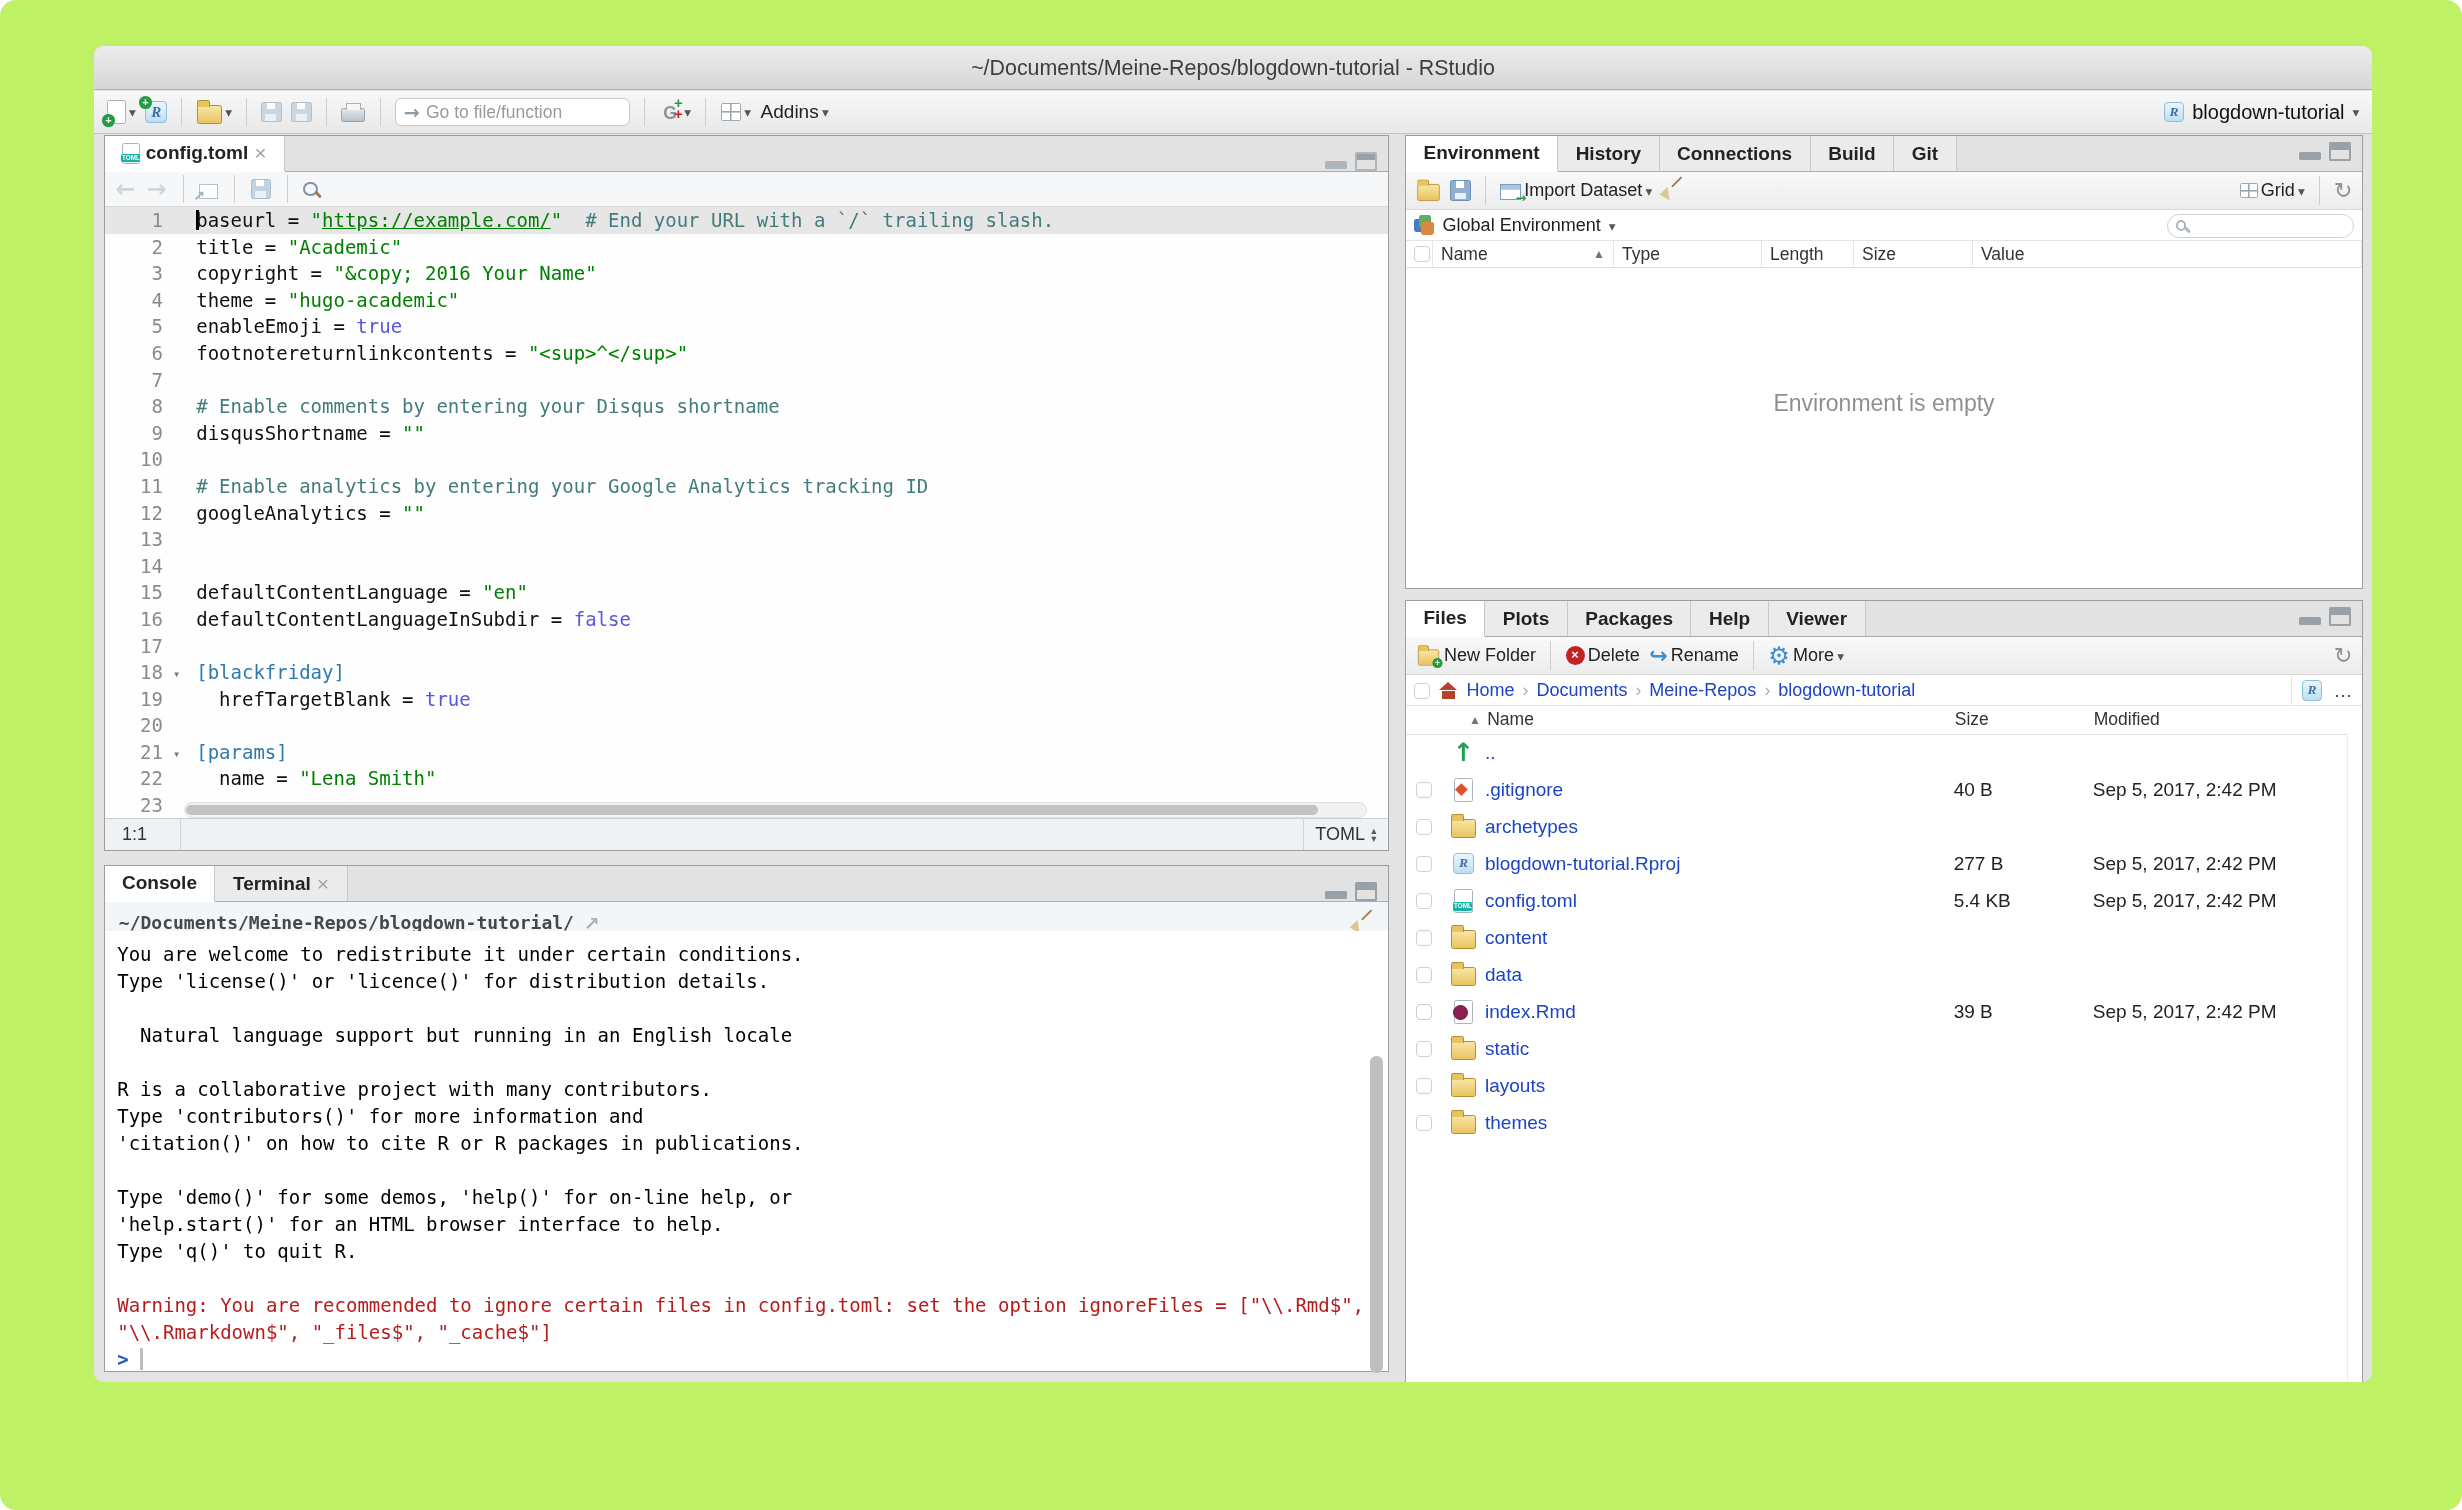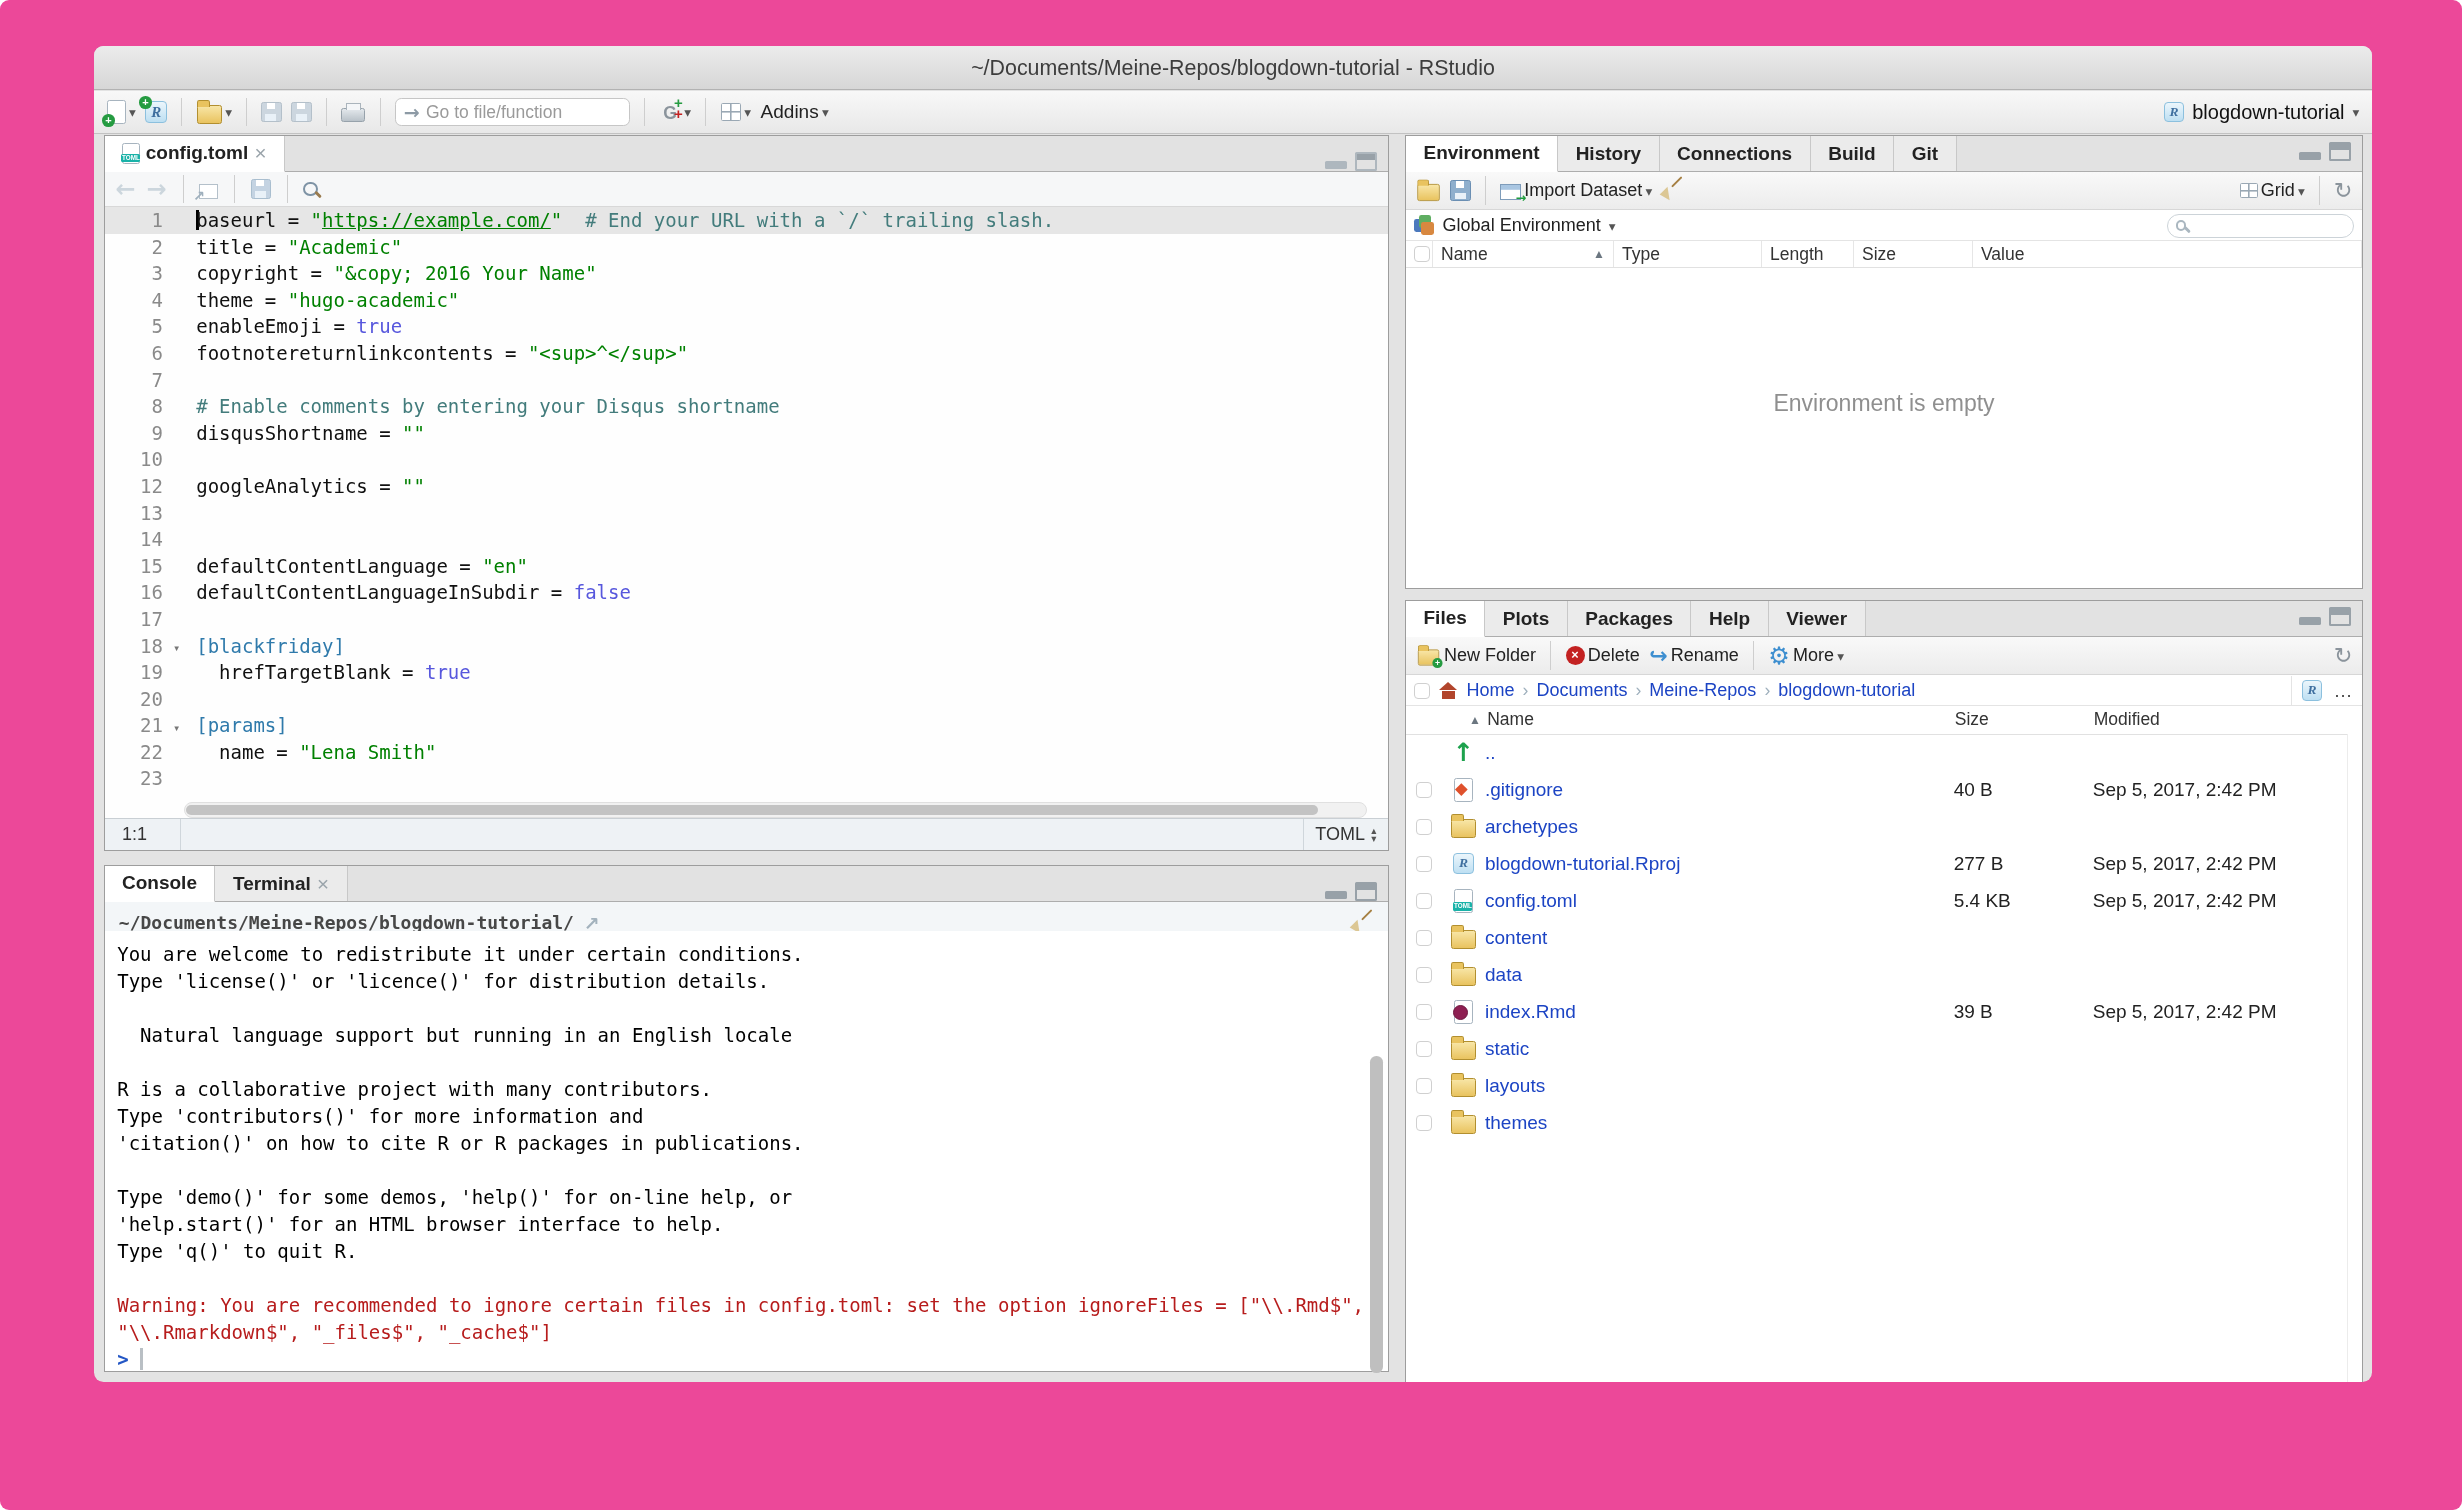--- a/index.html
+++ b/index.html
@@ -1,17 +1,17 @@
 <!DOCTYPE html>
 <html style="font-size:12.7px"><head>
 <meta charset="utf-8">
 <style>
   * { margin:0; padding:0; box-sizing:border-box; }
   html,body { width:2462px; height:1510px; background:#fff; font-family:"Liberation Sans","DejaVu Sans",sans-serif; }
-  .canvas { position:absolute; inset:0; background:#ec4899; border-radius:9px; overflow:hidden; }
+  .canvas { position:absolute; inset:0; background:#bef264; border-radius:16px; overflow:hidden; }
   .window { position:absolute; left:94px; top:46px; width:2278px; height:1336px; background:#e3e3e3; border-radius:9.5px; overflow:hidden; }
 
   
   .titlebar { position:absolute; left:0; top:0; right:0; height:44px; background:linear-gradient(#ececec,#d6d6d6); border-bottom:0.8px solid #b2b2b2; }
   .traffic { position:absolute; left:100px; top:59px; display:flex; gap:12.7px; }
   .light { width:19px; height:19px; border-radius:50%; }
   .l-red{background:#f95f57;border:0.8px solid #dd4b43;} .l-yel{background:#f5bd36;border:0.8px solid #d8a32a;} .l-grn{background:#2fc642;border:0.8px solid #27a834;}
   .win-title { text-align:center; line-height:44px; font-size:21.4px; color:#3d3d3d; }
 
   
@@ -241,20 +241,21 @@
           <div class="code-line hl"><span class="gutter">1</span><span class="code-text"><span class="cursor-src"></span><span class="tok-k">baseurl = </span><span class="tok-s">"</span><span class="tok-u">https://example.com/</span><span class="tok-s">"</span><span class="tok-k">  </span><span class="tok-c"># End your URL with a `/` trailing slash.</span></span></div>
           <div class="code-line"><span class="gutter">2</span><span class="code-text"><span class="tok-k">title = </span><span class="tok-s">"Academic"</span></span></div>
           <div class="code-line"><span class="gutter">3</span><span class="code-text"><span class="tok-k">copyright = </span><span class="tok-s">"&amp;copy; 2016 Your Name"</span></span></div>
           <div class="code-line"><span class="gutter">4</span><span class="code-text"><span class="tok-k">theme = </span><span class="tok-s">"hugo-academic"</span></span></div>
           <div class="code-line"><span class="gutter">5</span><span class="code-text"><span class="tok-k">enableEmoji = </span><span class="tok-b">true</span></span></div>
           <div class="code-line"><span class="gutter">6</span><span class="code-text"><span class="tok-k">footnotereturnlinkcontents = </span><span class="tok-s">"&lt;sup&gt;^&lt;/sup&gt;"</span></span></div>
           <div class="code-line"><span class="gutter">7</span><span class="code-text"></span></div>
           <div class="code-line"><span class="gutter">8</span><span class="code-text"><span class="tok-c"># Enable comments by entering your Disqus shortname</span></span></div>
           <div class="code-line"><span class="gutter">9</span><span class="code-text"><span class="tok-k">disqusShortname = </span><span class="tok-s">""</span></span></div>
           <div class="code-line"><span class="gutter">10</span><span class="code-text"></span></div>
+          <div class="code-line"><span class="gutter">11</span><span class="code-text"><span class="tok-c"># Enable analytics by entering your Google Analytics tracking ID</span></span></div>
           <div class="code-line"><span class="gutter">12</span><span class="code-text"><span class="tok-k">googleAnalytics = </span><span class="tok-s">""</span></span></div>
           <div class="code-line"><span class="gutter">13</span><span class="code-text"></span></div>
           <div class="code-line"><span class="gutter">14</span></div>
           <div class="code-line"><span class="gutter">15</span><span class="code-text"><span class="tok-k">defaultContentLanguage = </span><span class="tok-s">"en"</span></span></div>
           <div class="code-line"><span class="gutter">16</span><span class="code-text"><span class="tok-k">defaultContentLanguageInSubdir = </span><span class="tok-b">false</span></span></div>
           <div class="code-line"><span class="gutter">17</span><span class="code-text"></span></div>
           <div class="code-line"><span class="gutter">18<span class="fold">▾</span></span><span class="code-text"><span class="tok-h">[blackfriday]</span></span></div>
           <div class="code-line"><span class="gutter">19</span><span class="code-text"><span class="tok-k">  hrefTargetBlank = </span><span class="tok-b">true</span></span></div>
           <div class="code-line"><span class="gutter">20</span><span class="code-text"></span></div>
           <div class="code-line"><span class="gutter">21<span class="fold">▾</span></span><span class="code-text"><span class="tok-h">[params]</span></span></div>

